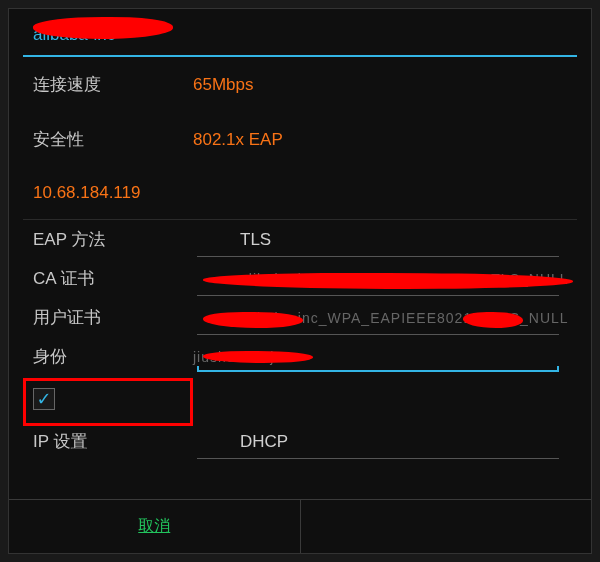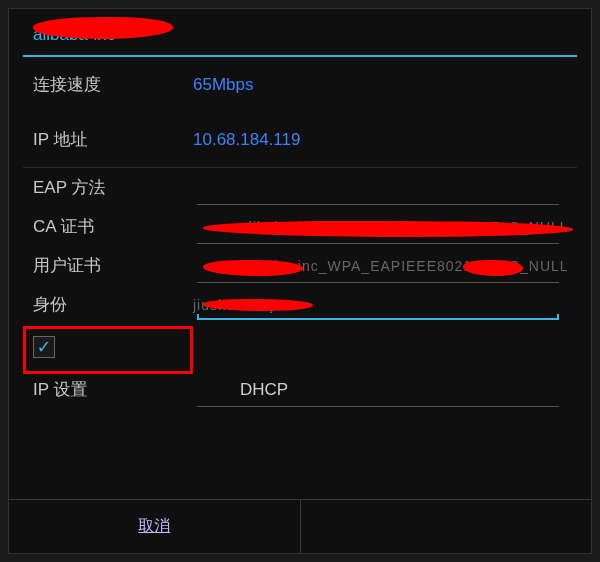--- a/index.html
+++ b/index.html
@@ -51,21 +51,21 @@
     }
     .row-label {
       width: 160px;
       font-size: 17px;
       color: #c8c8c8;
       padding-left: 10px;
     }
     .row-value {
       flex: 1;
       font-size: 17px;
-      color: #3b82f6;
+      color: #f97316;
       padding-left: 10px;
     }
     .row-divider {
       height: 1px;
       background: #2a2a2a;
       margin: 0 14px;
     }
     .dropdown-row {
       display: flex;
       align-items: center;
@@ -162,21 +162,21 @@
       left: 0;
       right: 0;
       display: flex;
       border-top: 1px solid #3a3a3a;
     }
     .button {
       flex: 1;
       padding: 16px 0;
       text-align: center;
       font-size: 16px;
-      color: #c4b5fd;
+      color: #22c55e;
       cursor: pointer;
       text-decoration: underline;
     }
     .button-divider {
       width: 1px;
       background: #3a3a3a;
     }
     .redacted-text {
       color: #666;
       font-size: 14px;
@@ -192,30 +192,34 @@
     <span class="title-text">alibaba-inc</span>
     <div class="red-scribble-title"></div>
   </div>
   <div class="divider-blue"></div>
 
   <div class="row">
     <div class="row-label">连接速度</div>
     <div class="row-value">65Mbps</div>
   </div>
 
-
   <div class="row">
-    <div class="row-label">IP 地址</div>
+    <div class="row-label">安全性</div>
+    <div class="row-value">802.1x EAP</div>
+  </div>
+
+  <div class="row">
     <div class="row-value">10.68.184.119</div>
   </div>
 
   <div class="row-divider"></div>
 
   <div class="dropdown-row">
     <div class="row-label">EAP 方法</div>
+    <div class="dropdown-value">TLS</div>
     <div class="dropdown-underline"></div>
   </div>
 
   <div class="dropdown-row">
     <div class="row-label">CA 证书</div>
     <div class="dropdown-value">
       <span class="redacted-text">alibaba-inc_WPA_EAPIEEE8021X_TLS_NULL</span>
     </div>
     <div class="dropdown-underline"></div>
     <div class="red-scribble" style="left:180px; width:370px; top:14px;"></div>

